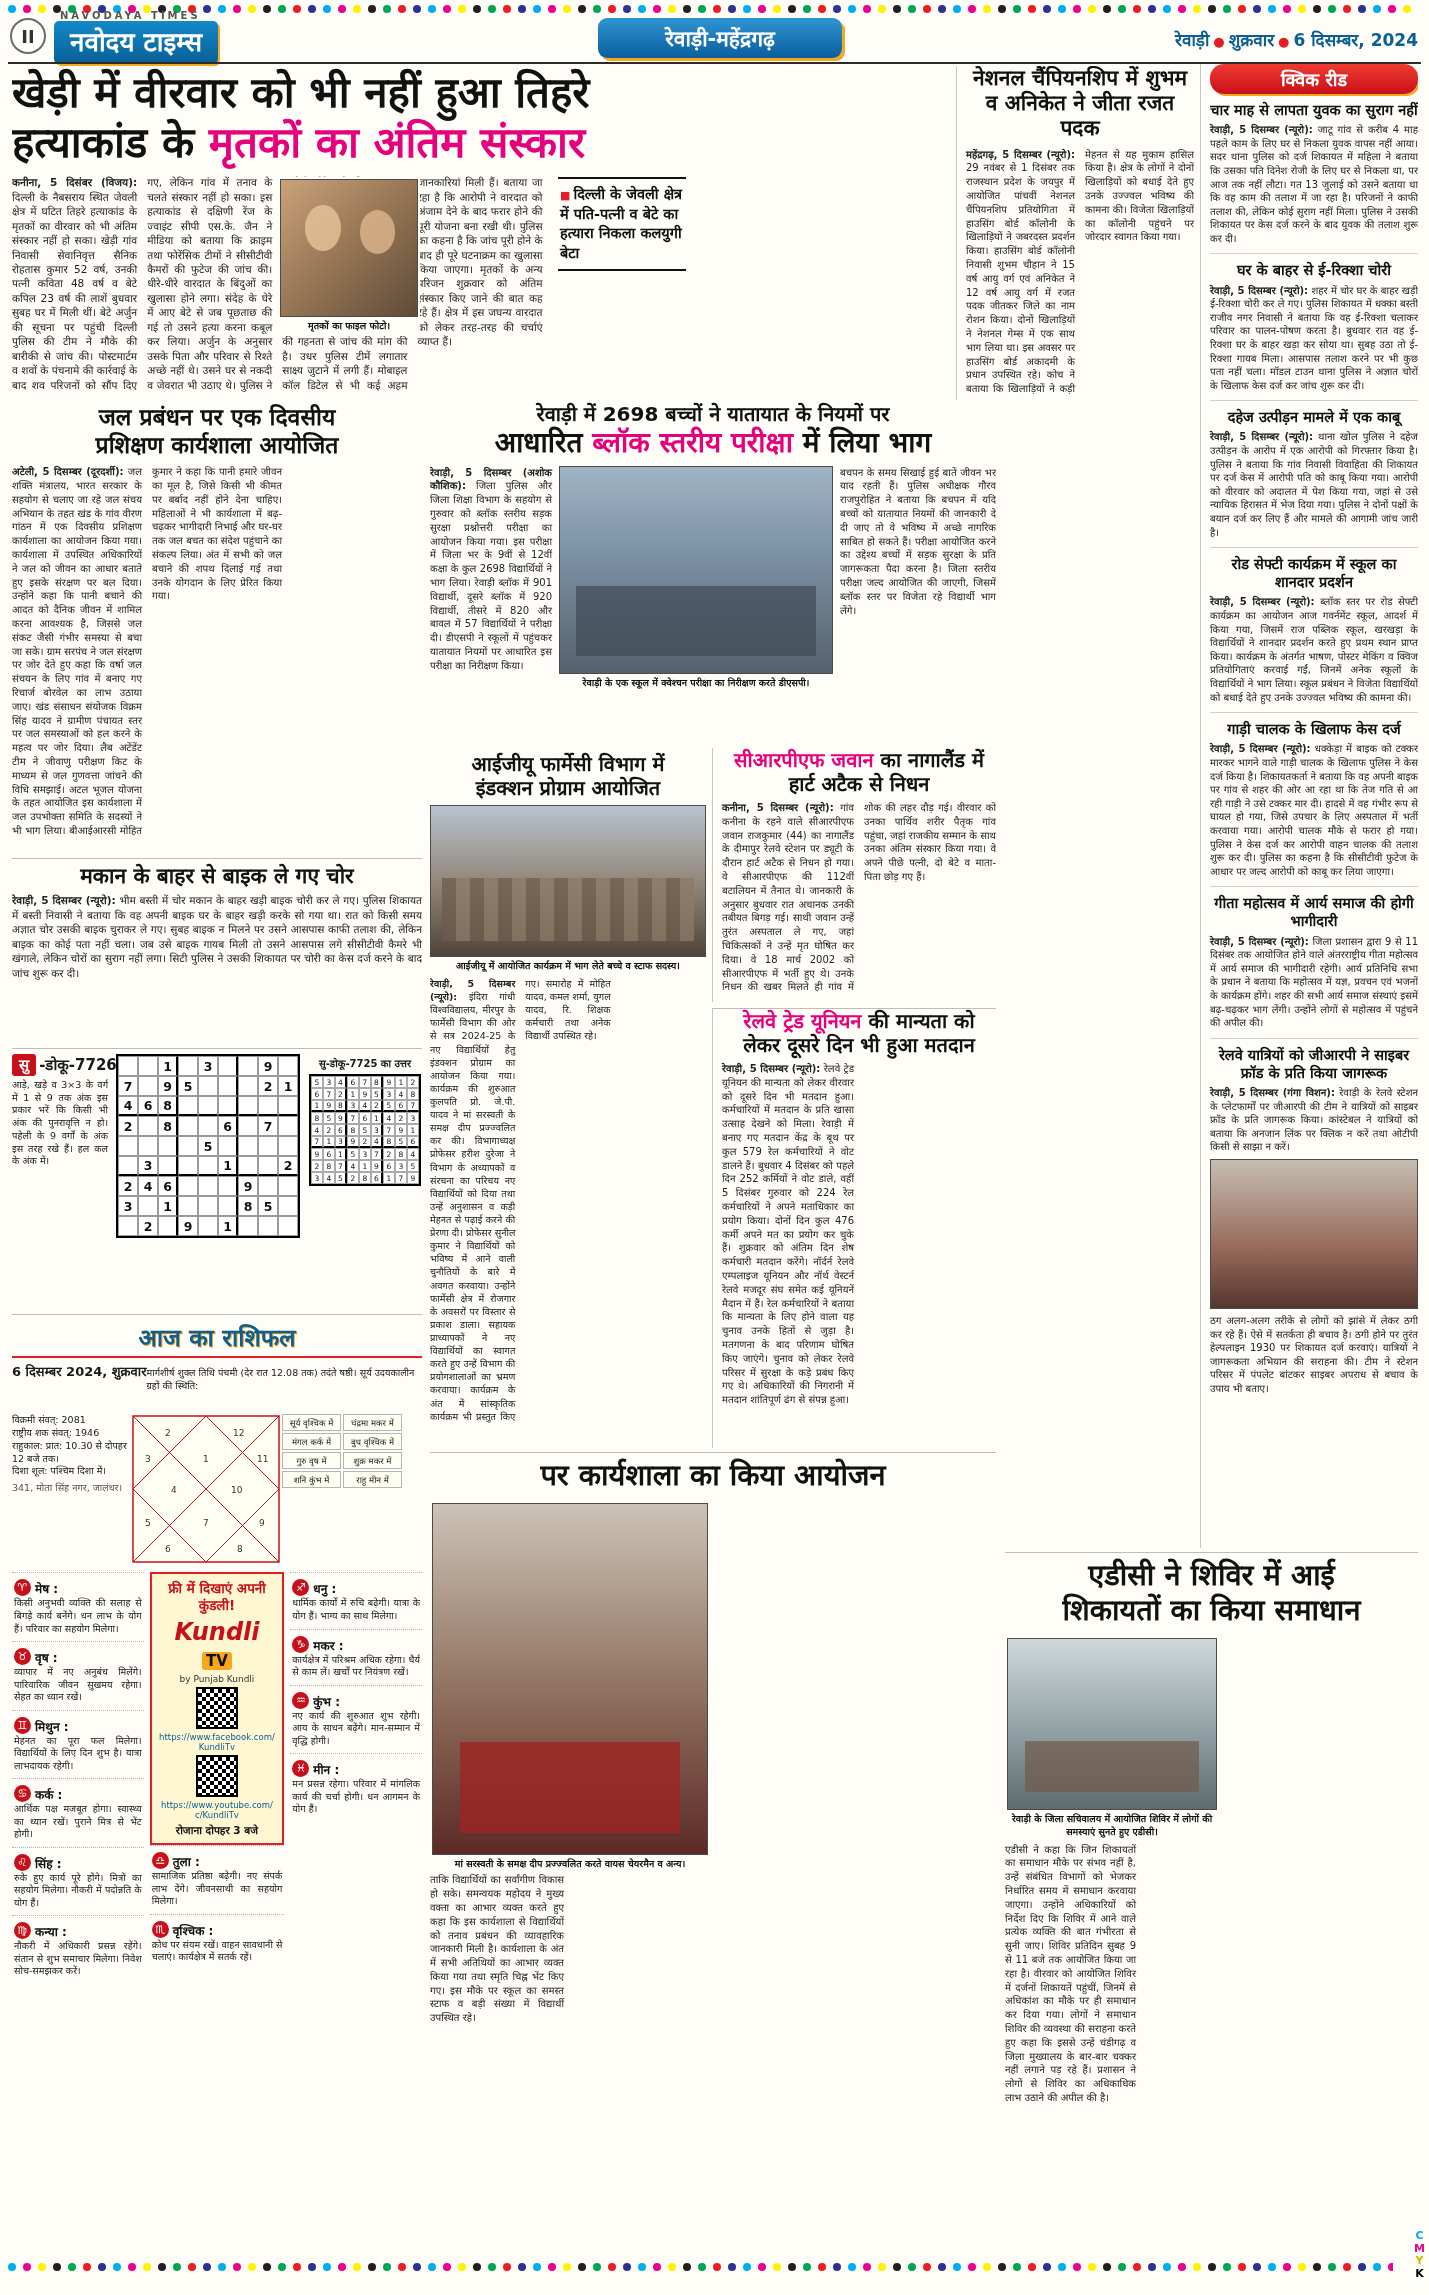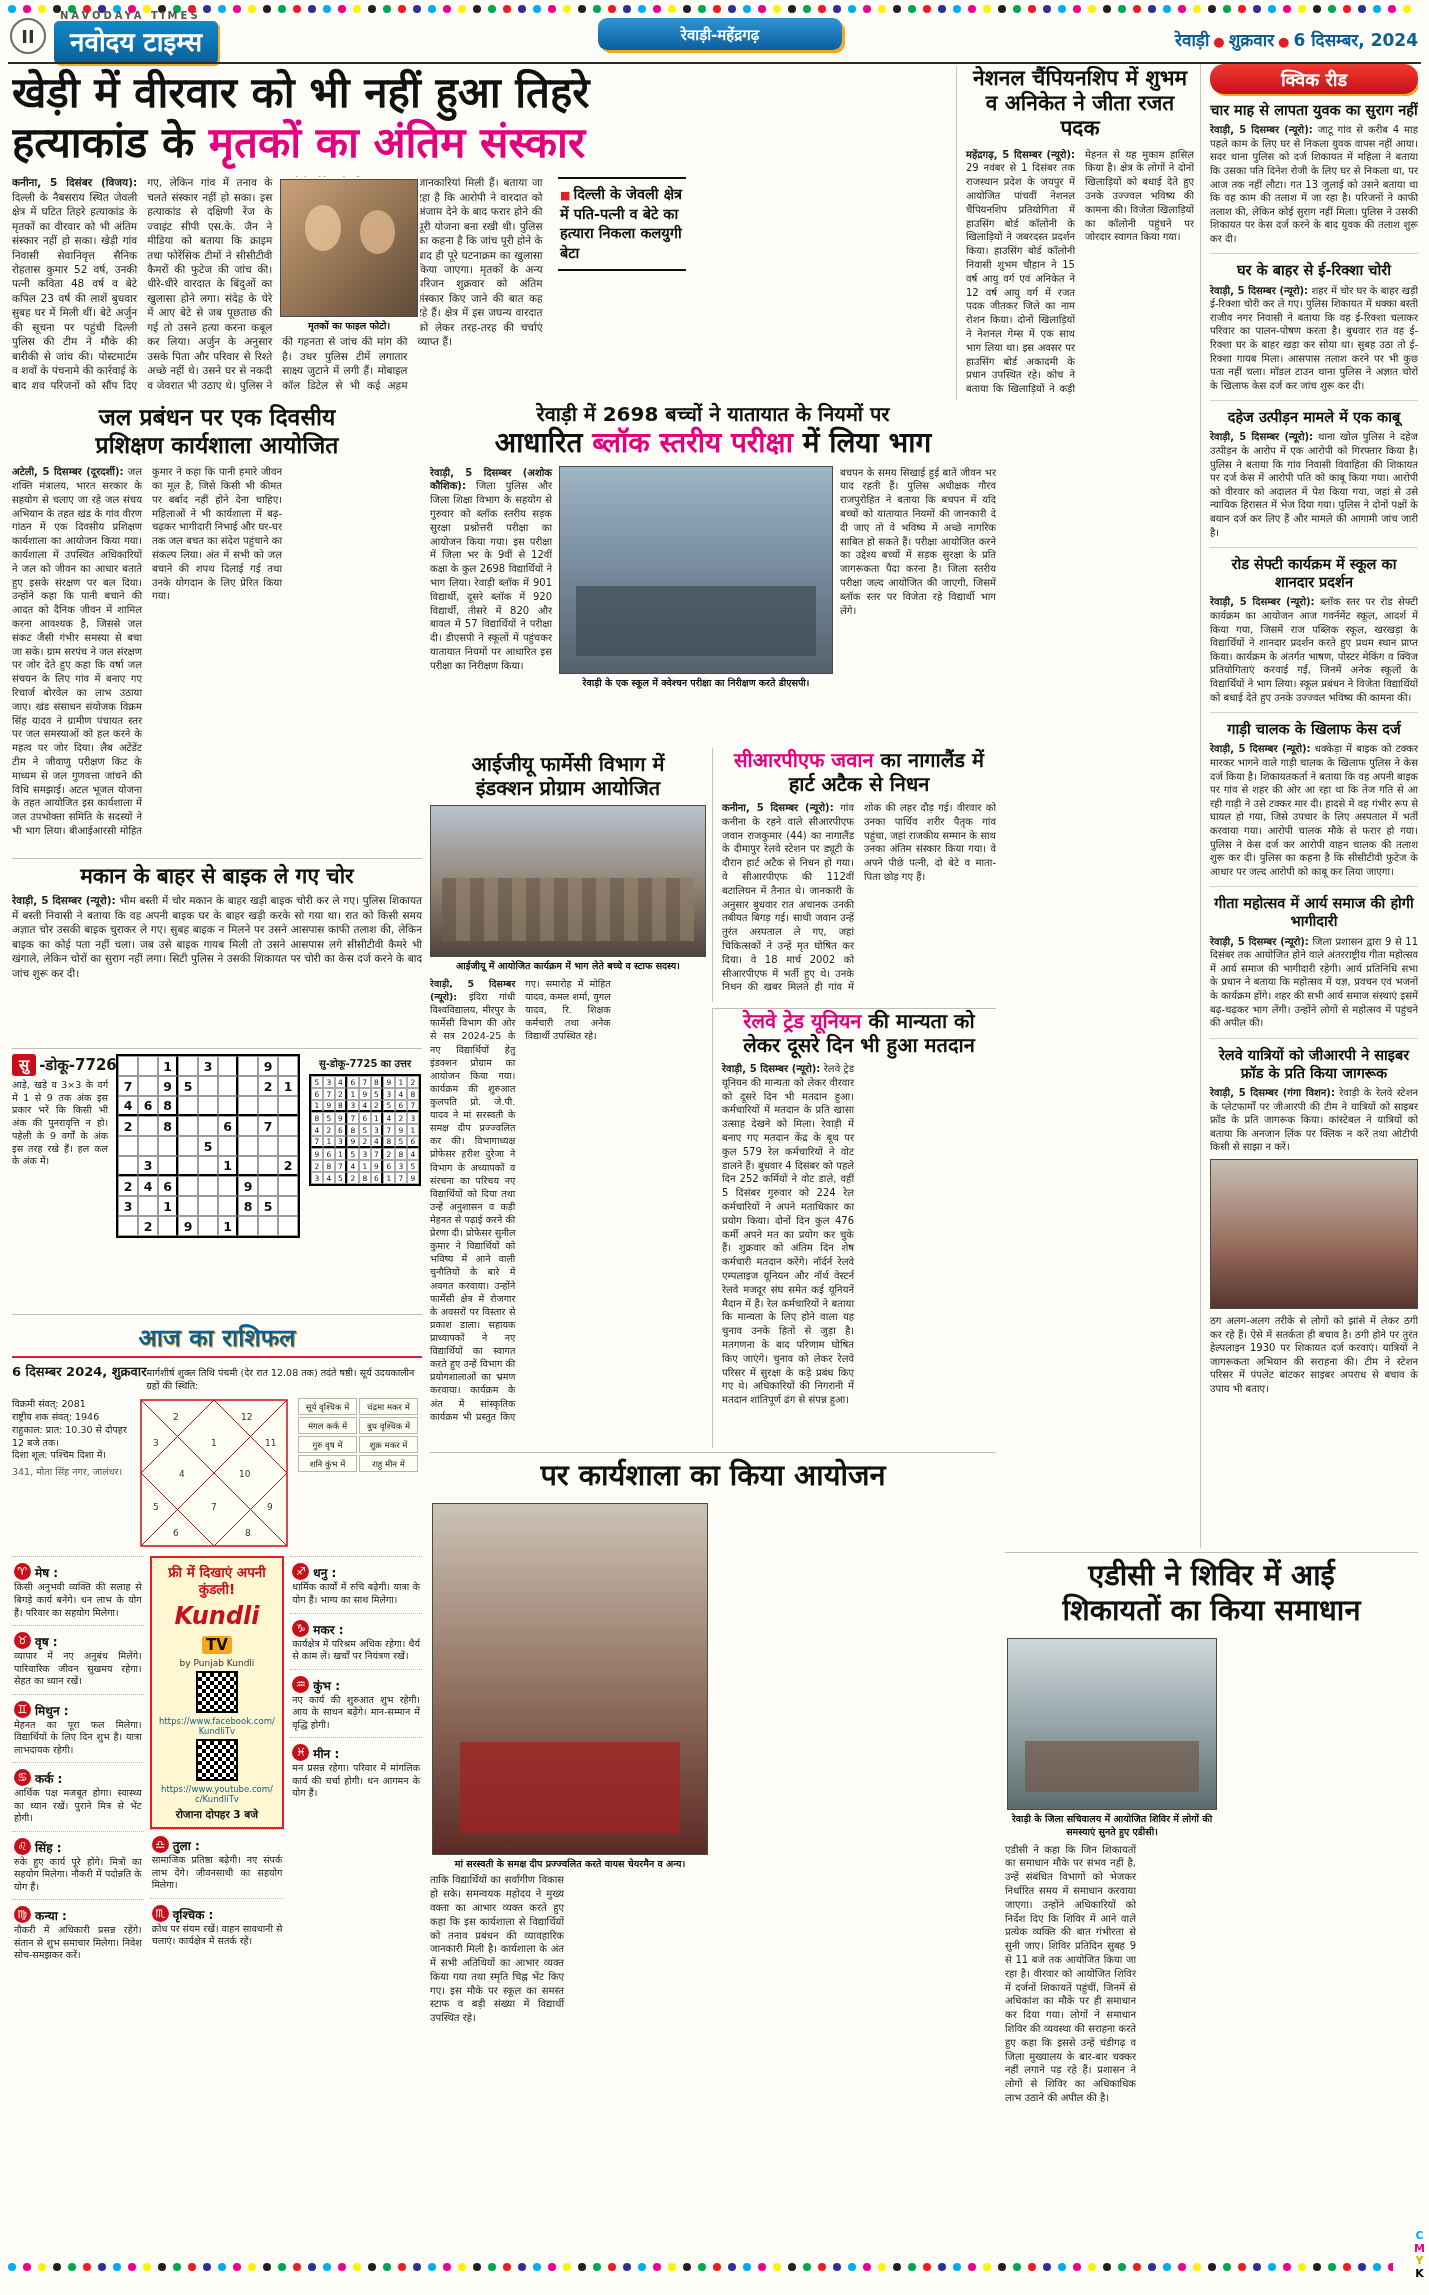--- a/index.html
+++ b/index.html
@@ -5,21 +5,21 @@
   *{margin:0;padding:0;box-sizing:border-box}
   body{background:#d9d9d9;font-family:"DejaVu Sans","Liberation Sans",sans-serif;color:#1a1a1a}
   .page{position:relative;width:1429px;height:2295px;margin:0 auto;background:#fffdf7;overflow:hidden}
   .abs{position:absolute}
   .dots{white-space:nowrap;overflow:hidden;line-height:8px}
   .dot{display:inline-block;width:8px;height:8px;border-radius:50%;margin-right:7px}
   .pageno{width:36px;height:36px;border:2px solid #6b6b6b;border-radius:50%;display:flex;align-items:center;justify-content:center;font-weight:bold;font-size:18px;color:#333}
   .brandwrap{text-align:left}
   .brandtop{font-size:10px;letter-spacing:3px;color:#555;font-weight:bold;padding-left:6px}
   .brandbox{display:inline-block;background:linear-gradient(180deg,#1289c9,#0a5f96);color:#fff;font-weight:800;font-size:26px;padding:2px 16px 5px;border-radius:5px;box-shadow:2px 2px 0 #f5a81c}
-  .badge{background:linear-gradient(180deg,#2f94d4,#0b5f9d);color:#fff;font-weight:800;font-size:15px;text-align:center;padding:6px 10px;border-radius:9px;box-shadow:3px 3px 0 #f5a81c}
+  .badge{background:linear-gradient(180deg,#2f94d4,#0b5f9d);color:#fff;font-weight:800;font-size:21px;text-align:center;padding:6px 10px;border-radius:9px;box-shadow:3px 3px 0 #f5a81c}
   .datebar{color:#0a5f96;font-weight:800;font-size:17px;text-align:right}
   .reddot{color:#e31e24;font-size:13px;padding:0 4px}
   .rule{background:#2c2c2c}
   .jtext{font-size:10.5px;line-height:1.38;text-align:justify;color:#222}
   .tiny{font-size:9.5px;line-height:1.34}
   .dl{font-weight:bold}
   .colfill{column-fill:auto}
   .c7{column-count:7;column-gap:10px}
   .c4{column-count:4;column-gap:10px}
   .c3{column-count:3;column-gap:10px}
@@ -394,21 +394,21 @@
       </div>
     </div>
   </div>
 
   <div class="abs topline" style="left:12px;top:1314px;width:410px;height:930px;overflow:hidden">
     <div class="rashihead">आज का राशिफल</div>
     <div style="display:flex;align-items:baseline;gap:0;margin-top:4px">
       <b style="font-size:13px;white-space:nowrap">6 दिसम्बर 2024, शुक्रवार</b>
       <span class="tiny">मार्गशीर्ष शुक्ल तिथि पंचमी (देर रात 12.08 तक) तदंते षष्ठी। सूर्य उदयकालीन ग्रहों की स्थिति:</span>
     </div>
-    <div style="display:flex;gap:9px;margin-top:6px">
+    <div style="display:flex;gap:1px;margin-top:22px">
       <div style="width:118px">
         <div class="tiny">विक्रमी संवत्: 2081</div>
         <div class="tiny">राष्ट्रीय शक संवत्: 1946</div>
         <div class="tiny">राहुकाल: प्रात: 10.30 से दोपहर 12 बजे तक।</div>
         <div class="tiny">दिशा शूल: पश्चिम दिशा में।</div>
         <div class="tiny" style="margin-top:4px;color:#555">341, मोता सिंह नगर, जालंधर।</div>
       </div>
       <svg width="150" height="150" viewBox="0 0 150 150">
         <rect x="2" y="2" width="146" height="146" fill="#fffef2" stroke="#c8101a" stroke-width="1.5"></rect>
         <line x1="2" y1="2" x2="148" y2="148" stroke="#c8101a"></line>

